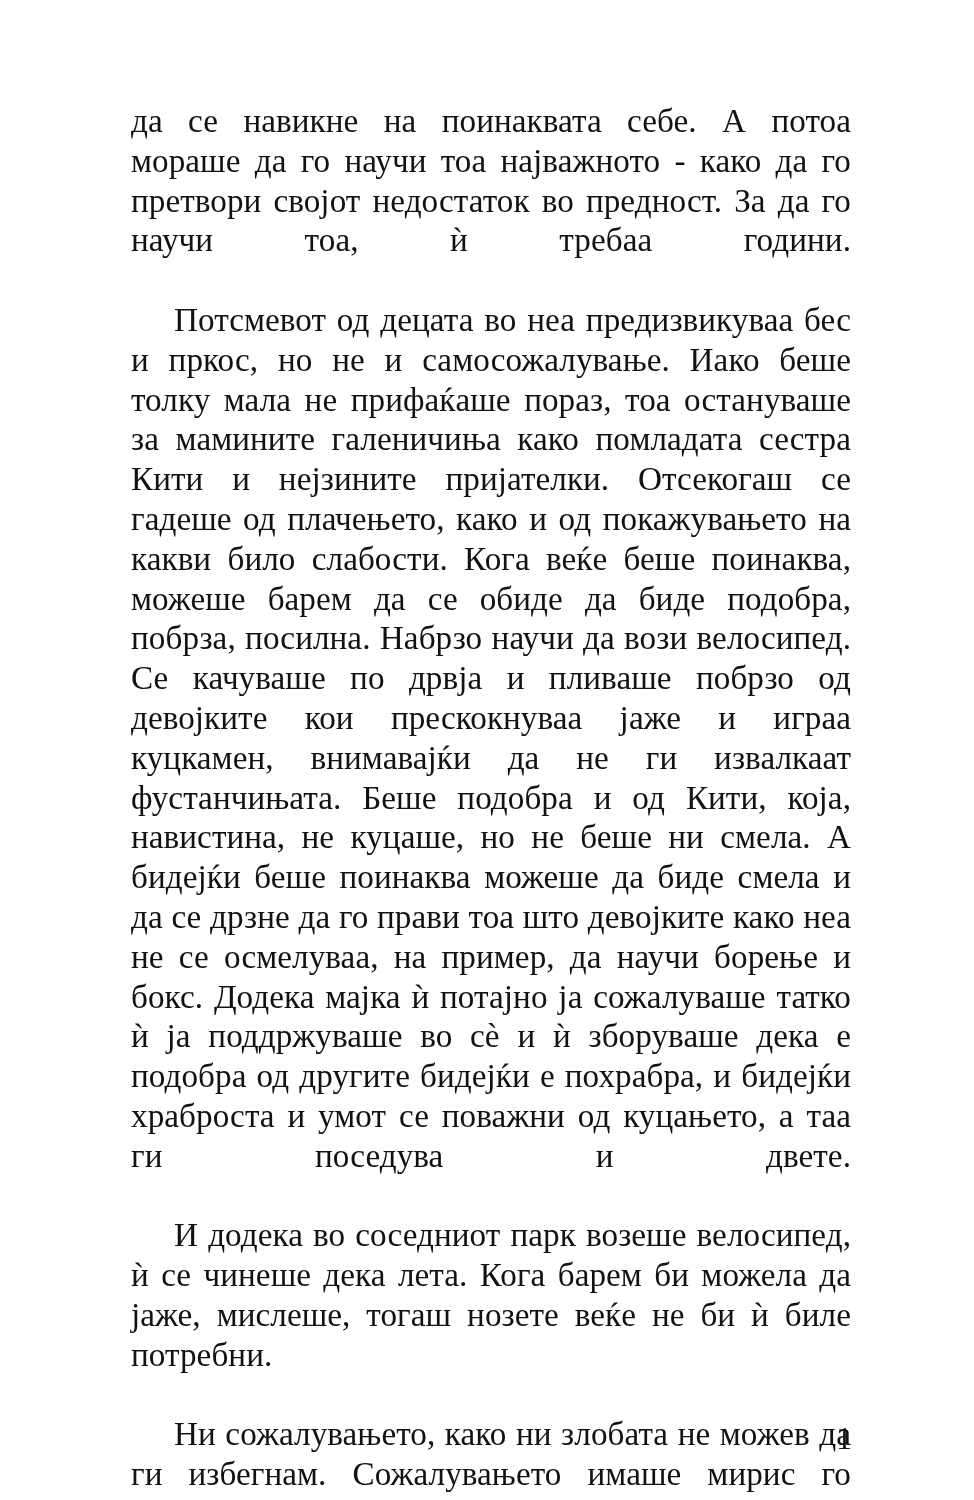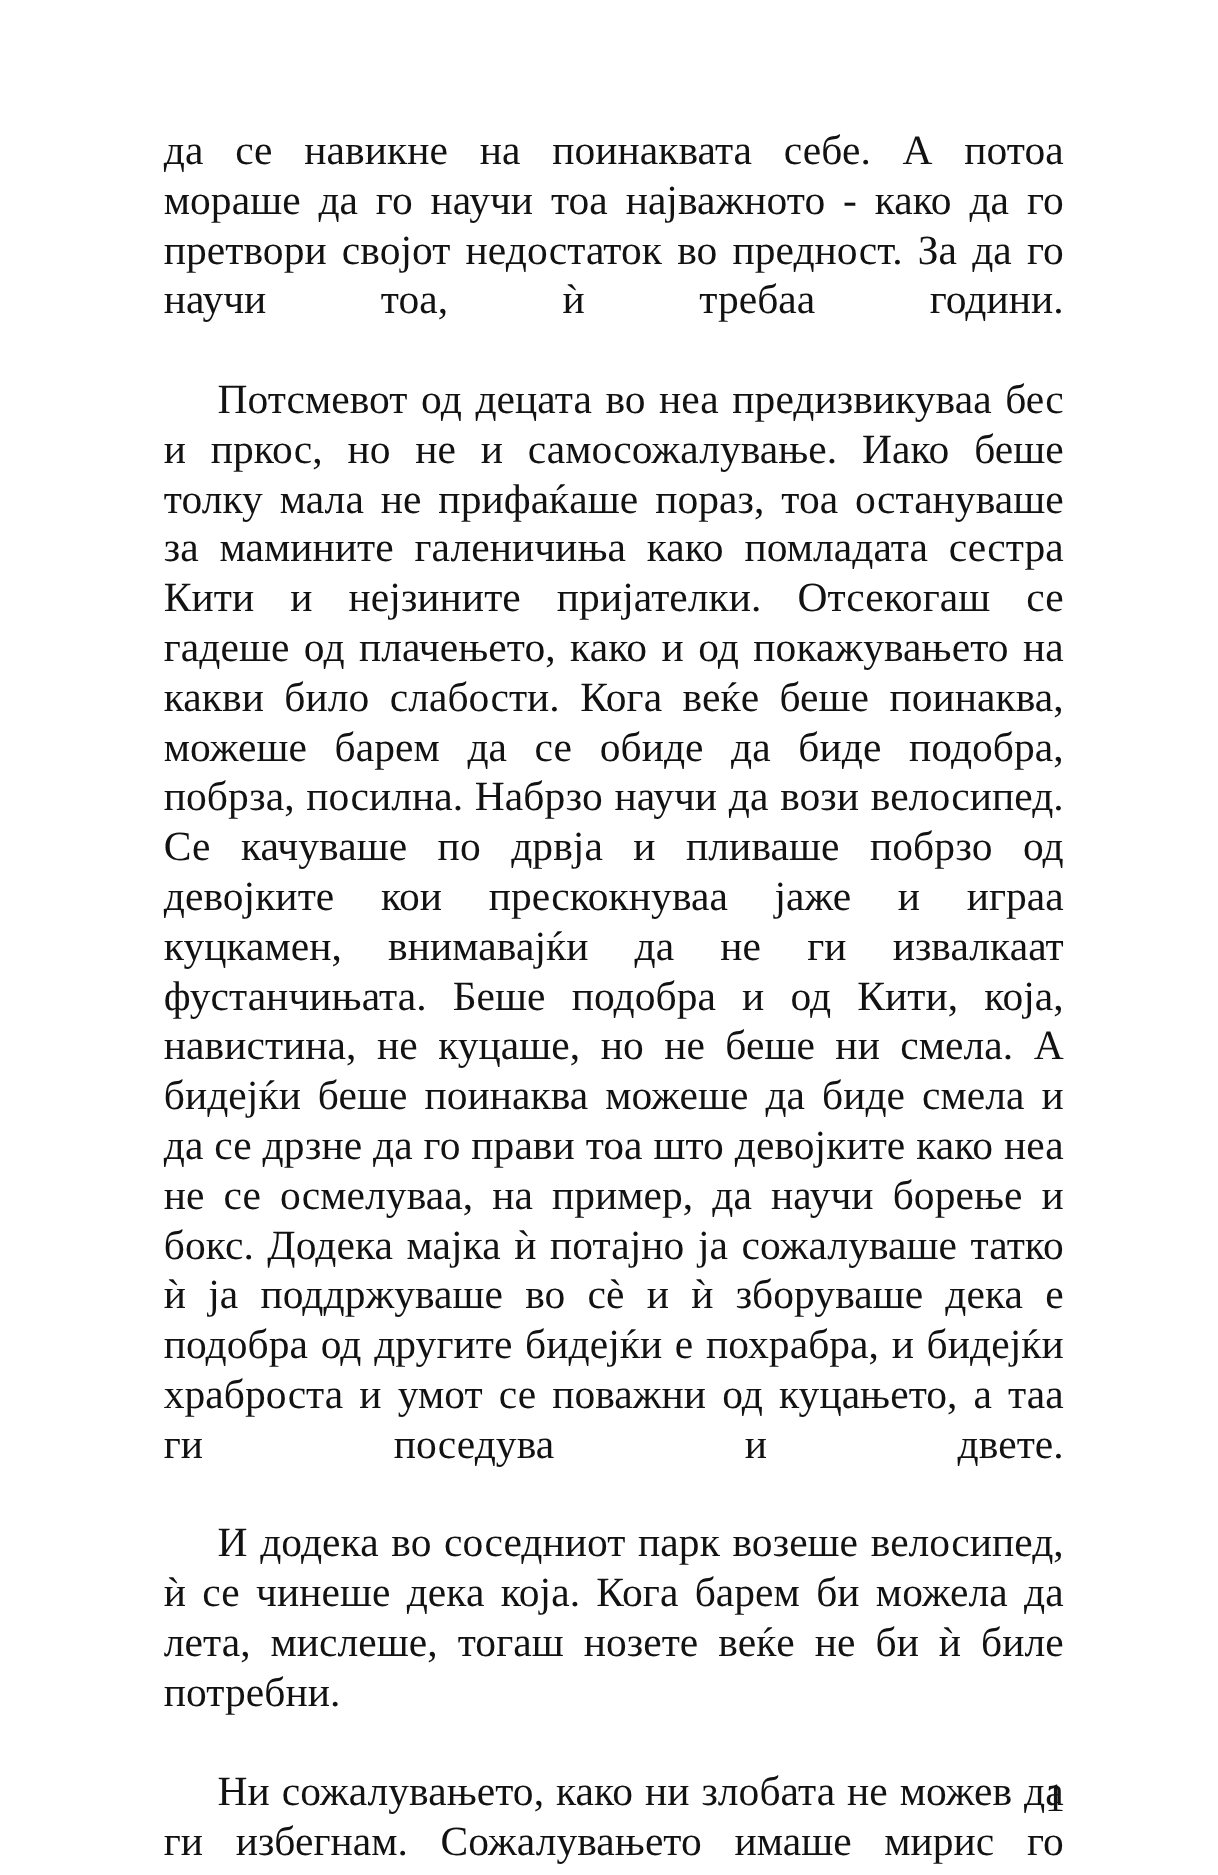--- a/index.html
+++ b/index.html
@@ -79,21 +79,21 @@
 <body>
 
 <div id="page">
 
   <div id="text-block">
 
     <p class="para cont">да се навикне на поинаквата себе. А потоа мораше да го научи тоа најважното - како да го претвори својот недостаток во предност. За да го научи тоа, ѝ требаа години.</p>
 
     <p class="para indent">Потсмевот од децата во неа предизвикуваа бес и пркос, но не и самосожалување. Иако беше толку мала не прифаќаше пораз, тоа остануваше за мамините галеничиња како помладата сестра Кити и нејзините пријателки. Отсекогаш се гадеше од плачењето, како и од покажувањето на какви било слабости. Кога веќе беше поинаква, можеше барем да се обиде да биде подобра, побрза, посилна. Набрзо научи да вози велосипед. Се качуваше по дрвја и пливаше побрзо од девојките кои прескокнуваа јаже и играа куцкамен, внимавајќи да не ги извалкаат фустанчињата. Беше подобра и од Кити, која, навистина, не куцаше, но не беше ни смела. А бидејќи беше поинаква можеше да биде смела и да се дрзне да го прави тоа што девојките како неа не се осмелуваа, на пример, да научи борење и бокс. Додека мајка ѝ потајно ја сожалуваше татко ѝ ја поддржуваше во сѐ и ѝ зборуваше дека е подобра од другите бидејќи е похрабра, и бидејќи храброста и умот се поважни од куцањето, а таа ги поседува и двете.</p>
 
-    <p class="para indent">И додека во соседниот парк возеше велосипед, ѝ се чинеше дека која. Кога барем би можела да лета, мислеше, тогаш нозете веќе не би ѝ биле потребни.</p>
+    <p class="para indent">И додека во соседниот парк возеше велосипед, ѝ се чинеше дека лета. Кога барем би можела да јаже, мислеше, тогаш нозете веќе не би ѝ биле потребни.</p>
 
     <p class="para indent">Ни сожалувањето, како ни злобата не можев да ги избегнам. Сожалувањето имаше мирис го препознавав непогрешливо бидејќи со него пораснав,</p>
 
   </div>
 
   <div id="folio">1</div>
 
 </div>
 
 </body></html>

